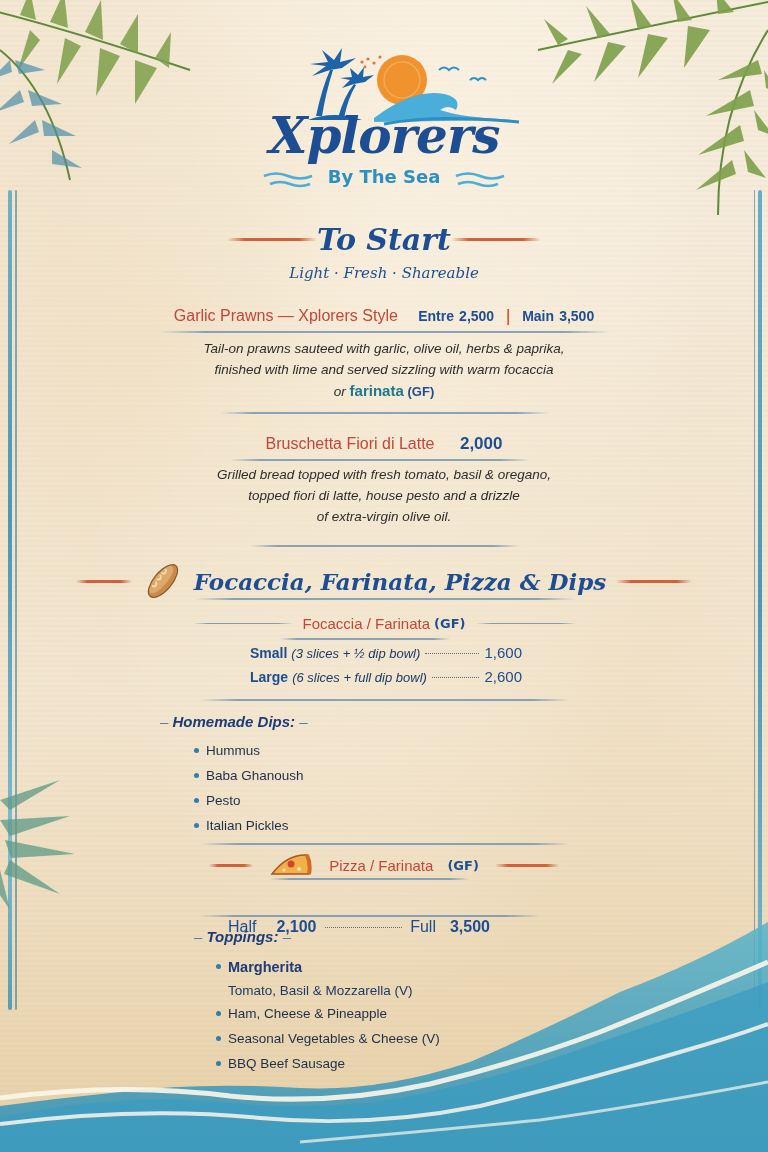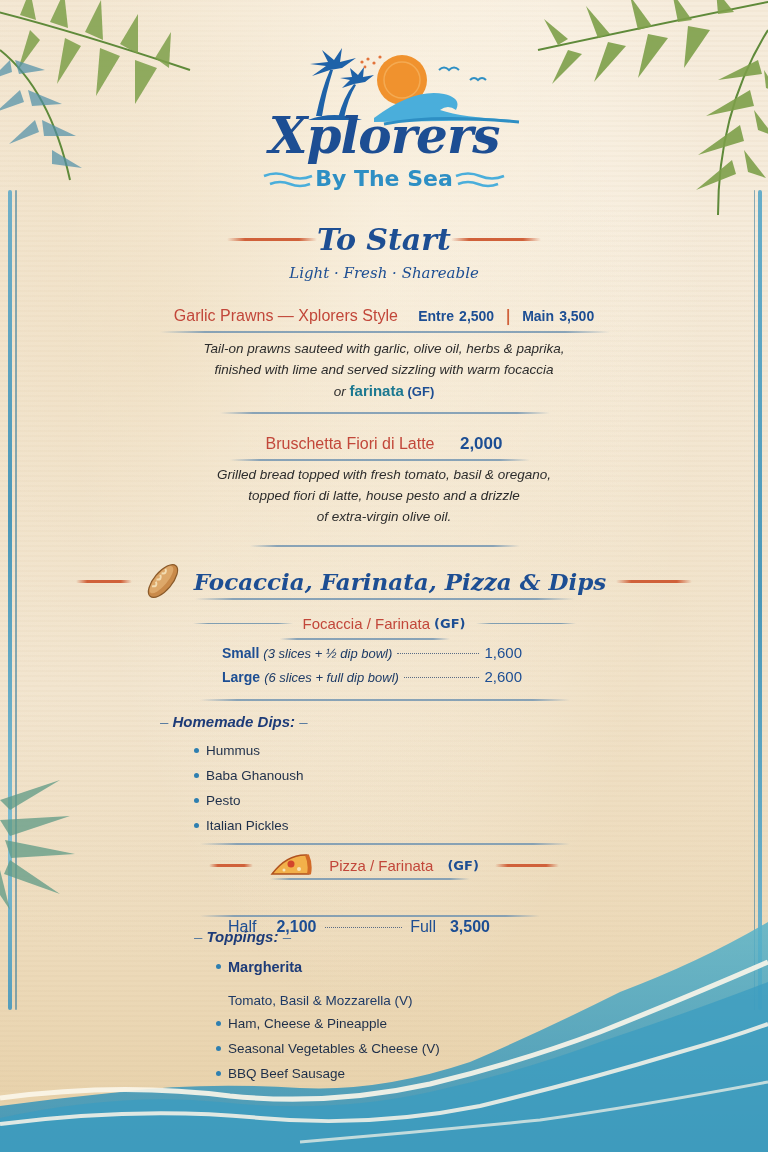--- a/index.html
+++ b/index.html
@@ -34,21 +34,21 @@
     .sea { position: absolute; left: 0; right: 0; bottom: 0; height: 260px; }
 
     .logo { position: absolute; left: 234px; top: 48px; width: 300px; height: 150px; }
     .logo .brand {
       position: absolute; left: 10px; top: 58px; width: 280px; text-align: center;
       font-family: "DejaVu Serif", serif; font-style: italic; font-weight: bold;
       font-size: 50px; color: #1d4e93; letter-spacing: -1px;
     }
     .logo .tag {
       position: absolute; left: 0; top: 118px; width: 300px; text-align: center;
-      font-family: "DejaVu Sans", sans-serif; font-weight: bold; font-size: 22px; color: #2e8fc4;
+      font-family: "DejaVu Sans", sans-serif; font-weight: bold; font-size: 18px; color: #2e8fc4;
     }
 
     .section-head {
       position: absolute; left: 0; right: 0; display: flex; align-items: center; justify-content: center; 
     }
     .rule-orange { height: 3px; background: linear-gradient(90deg, transparent, #d0613a 20%, #d0613a 80%, transparent); border-radius: 2px; }
     .rule-blue { height: 1.5px; background: linear-gradient(90deg, transparent, #5a86a8 15%, #5a86a8 85%, transparent); opacity: .75; }
     .script-title {
       font-family: "DejaVu Serif", serif; font-style: italic; font-weight: bold; color: #1d4e93;
     }
@@ -72,35 +72,35 @@
     .hr-blue { position: absolute; height: 1.5px; background: linear-gradient(90deg, transparent, #6e92b0 10%, #6e92b0 90%, transparent); opacity: .8; }
 
     .sub-head {
       position: absolute; left: 0; right: 0; display: flex; align-items: center; justify-content: center; gap: 10px;
     }
     .sub-title { font-family: "Liberation Sans", sans-serif; font-size: 15px; color: #c2473a; white-space: nowrap; }
     .sizes {
       position: absolute; left: 222px; width: 300px;
       font-family: "Liberation Sans", sans-serif; font-size: 13px; color: #1d4e93;
     }
-    .size-row { display: flex; align-items: baseline; height: 24px; }
+    .size-row { display: flex; align-items: baseline; height: 24px; margin-left: 28px; }
     .size-row b { font-size: 14px; margin-right: 4px; }
     .size-row .detail { font-style: italic; color: #1d3b66; }
     .dots { flex: 1; border-bottom: 1.5px dotted #5a6c85; margin: 0 5px; transform: translateY(-4px); }
     .size-row .p { font-weight: normal; font-size: 15px; }
 
     .list-head {
       position: absolute; font-family: "Liberation Sans", sans-serif; font-style: italic; font-weight: bold;
       font-size: 15px; color: #1d3b78;
     }
     .list-head .dash { color: #5a7ca0; font-weight: normal; }
     .blist { position: absolute; font-family: "Liberation Sans", sans-serif; font-size: 13.5px; color: #1e2f4a; }
     .blist .li { height: 25px; display: flex; align-items: center; }
     .blist .dot { width: 5px; height: 5px; border-radius: 50%; background: #2e7fb0; margin-right: 7px; }
-    .blist .sub { padding-left: 12px; height: 22px; display: flex; align-items: center; color: #1e3a66; margin-top: 10px; }
+    .blist .sub { padding-left: 12px; height: 22px; display: flex; align-items: center; color: #1e3a66; }
   </style>
 </head>
 <body>
 
 <div class="page">
 
   <div class="vborder left">
       <span class="a"></span>
       <span class="b"></span>
     </div>

